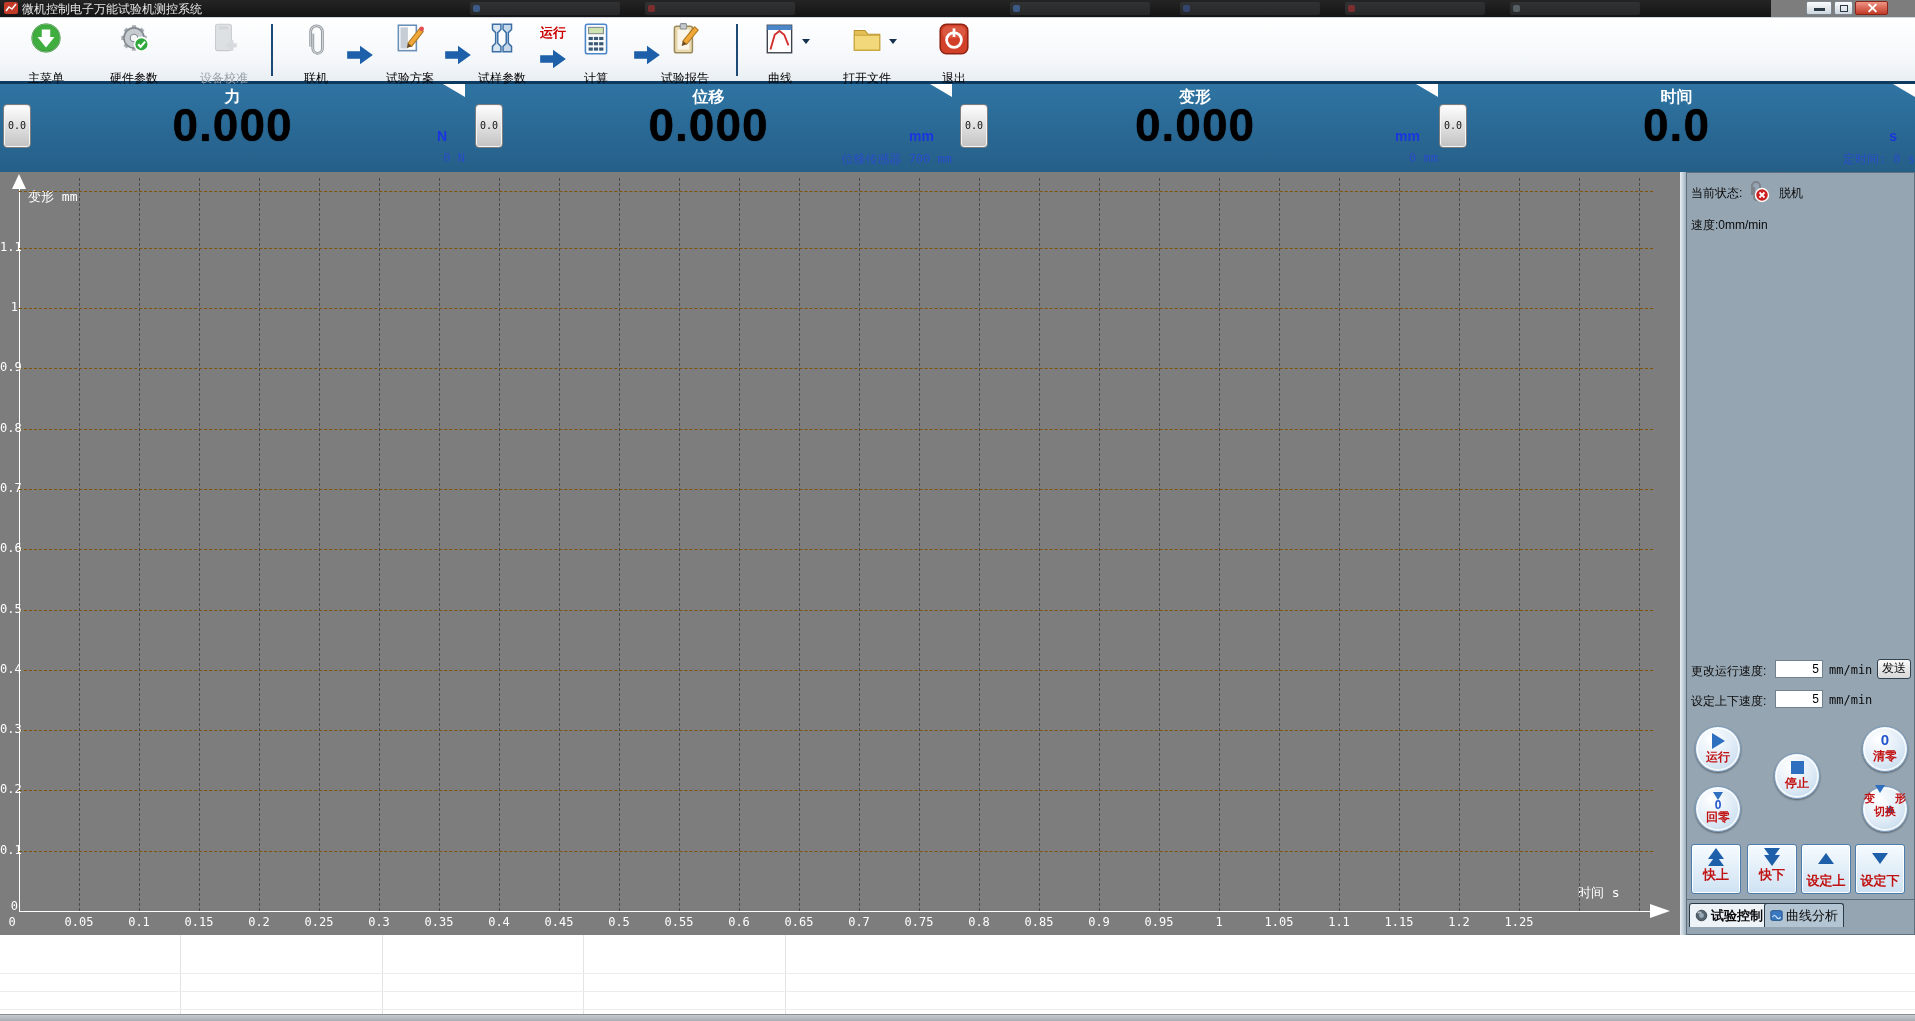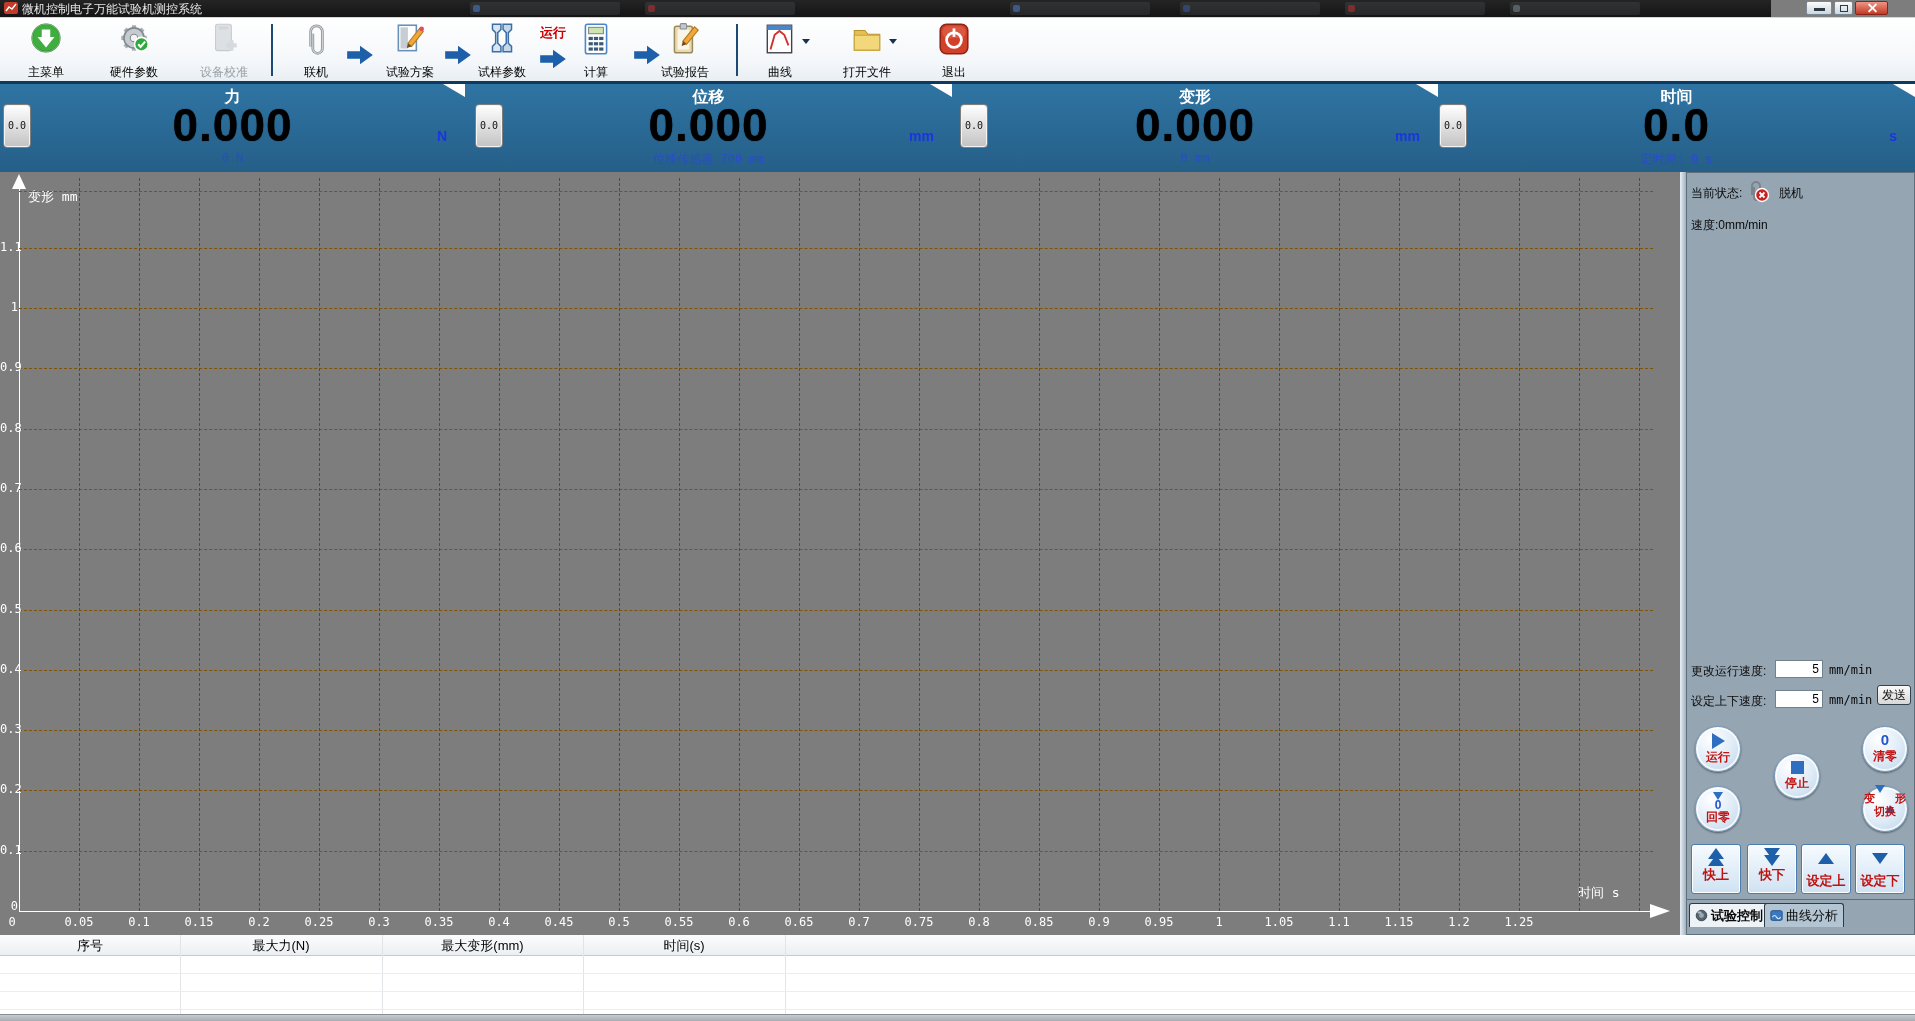--- a/index.html
+++ b/index.html
@@ -17,35 +17,35 @@
   .glyph-min{position:absolute;left:7px;bottom:3px;width:11px;height:3px;background:#2c3a46;}
   .glyph-rest{position:absolute;left:5px;top:3px;width:8px;height:7px;border:1.5px solid #2c3a46;background:transparent;}
   .glyph-x{position:absolute;left:50%;top:50%;width:11px;height:11px;transform:translate(-50%,-50%);}
   .glyph-x:before,.glyph-x:after{content:"";position:absolute;left:5px;top:0;width:2px;height:11px;background:#fff;}
   .glyph-x:before{transform:rotate(45deg);} .glyph-x:after{transform:rotate(-45deg);}
 
   
   .toolbar{position:absolute;left:0;top:17px;width:1915px;height:67px;background:linear-gradient(#ffffff,#f4f7fa 70%,#e9eef3);border-bottom:3px solid #0f3a5f;border-top:1px solid #cfd8e0;}
   .titem{position:absolute;top:3px;width:84px;height:60px;text-align:center;cursor:pointer;}
   .titem .ticon{display:block;margin:0 auto;width:36px;height:36px;}
-  .titem .tlabel{display:block;margin-top:7px;font-size:12px;color:#000;white-space:nowrap;}
+  .titem .tlabel{display:block;margin-top:13px;font-size:12px;color:#000;white-space:nowrap;}
   .titem.disabled .tlabel{color:#98a0a8;}
   .titem.disabled .ticon{opacity:.5;}
   .tsep{position:absolute;top:6px;width:2px;height:52px;background:#1c4a74;}
   .tarrow{position:absolute;top:26px;width:30px;height:22px;}
   .runlabel{position:absolute;top:6px;width:44px;text-align:center;color:#cc0000;font-weight:bold;font-size:13px;}
   .caret{position:absolute;width:0;height:0;border-left:4px solid transparent;border-right:4px solid transparent;border-top:5px solid #16324e;}
 
   
   .databar{position:absolute;left:0;top:84px;width:1915px;height:88px;background:linear-gradient(#2f74a3,#255f88);}
   .rpanel{position:absolute;top:0;height:88px;}
   .rlabel{position:absolute;top:3px;left:0;width:100%;text-align:center;color:#fff;font-size:16px;font-weight:bold;}
   .rvalue{position:absolute;top:18px;left:0;width:100%;text-align:center;color:#000;font-size:46px;font-weight:bold;letter-spacing:1px;line-height:46px;text-shadow:0 0 1px #000;}
   .runit{position:absolute;top:44px;right:18px;color:#1a35e0;font-size:14px;font-weight:bold;}
-  .rsub{position:absolute;top:67px;left:0;width:100%;text-align:center;color:#2a47d8;opacity:.8;font-size:12px;font-family:"DejaVu Sans Mono",monospace;}
+  .rsub{position:absolute;top:67px;left:0;width:100%;text-align:right;color:#2a47d8;opacity:.8;font-size:12px;font-family:"DejaVu Sans Mono",monospace;}
   .peakbox{position:absolute;top:20px;width:28px;height:44px;border-radius:4px;background:linear-gradient(#ffffff,#c2c2c2);border:1px solid #7e7e7e;box-shadow:inset 0 0 0 1px #f4f4f4;font-size:10px;color:#111;text-align:center;line-height:42px;font-family:"DejaVu Sans Mono",monospace;}
   .notch{position:absolute;top:0;width:22px;height:13px;background:#fff;clip-path:polygon(0 0,100% 0,100% 100%);}
 
   
   .chart{position:absolute;left:0;top:172px;width:1680px;height:763px;background:#7d7d7d;overflow:hidden;}
   .axisline{position:absolute;background:#fff;}
   .hgrid{position:absolute;height:0;border-top:1px dashed #7f5406;}
   .vgrid{position:absolute;width:0;border-left:1px dashed #4b4b4b;}
   .ytick{position:absolute;width:18px;text-align:right;color:#fff;font-size:12px;font-family:"DejaVu Sans Mono",monospace;}
   .xtick{position:absolute;width:44px;text-align:center;color:#fff;font-size:12px;font-family:"DejaVu Sans Mono",monospace;}
@@ -434,21 +434,21 @@
     <span class="row" style="top:12px;">当前状态:</span>
     <svg style="position:absolute;left:58px;top:6px;width:26px;height:24px;">
         <use href="#i-clipx"></use>
       </svg>
     <span class="row" style="left:92px;top:12px;">脱机</span>
     <span class="row" style="top:44px;">速度:0mm/min</span>
 
     <span class="row" style="top:490px;">更改运行速度:</span>
     <input class="cinput" style="left: 88px; top: 487px;" value="5">
     <span class="row" style="left:142px;top:490px;font-family:'DejaVu Sans Mono',monospace;">mm/min</span>
-    <div class="sendbtn" style="left:190px;top:512px;">发送</div>
+    <div class="sendbtn" style="left:190px;top:486px;font-family:Liberation Mono, monospace;">发送</div>
 
     <span class="row" style="top:520px;">设定上下速度:</span>
     <input class="cinput" style="left: 88px; top: 517px;" value="5">
     <span class="row" style="left:142px;top:520px;font-family:'DejaVu Sans Mono',monospace;">mm/min</span>
 
     <div class="cbtn" style="left:8px;top:553px;">
         <div class="tri-right"></div>
         <div>运行</div>
       </div>
     <div class="cbtn" style="left:175px;top:553px;">
@@ -492,26 +492,20 @@
       <div class="ptab active" style="left:2px;"><svg class="tabicon">
             <use href="#i-tabcam"></use>
           </svg><span>试验控制</span></div>
       <div class="ptab inactive" style="left:77px;"><svg class="tabicon">
             <use href="#i-tabcurve"></use>
           </svg><span>曲线分析</span></div>
     </div>
   </div>
 
   <div class="rtable">
-    <div class="thead">
-      <div class="thcell" style="left:0;width:180px;">序号</div>
-      <div class="thcell" style="left:180px;width:202px;">最大力(N)</div>
-      <div class="thcell" style="left:382px;width:201px;">最大变形(mm)</div>
-      <div class="thcell" style="left:583px;width:202px;">时间(s)</div>
-    </div>
     <div class="tvline" style="left:180px;"></div>
     <div class="tvline" style="left:382px;"></div>
     <div class="tvline" style="left:583px;"></div>
     <div class="tvline" style="left:785px;"></div>
     <div id="tbody">
         <div class="trow" style="top: 21px;"></div>
         <div class="trow" style="top: 39px;"></div>
         <div class="trow" style="top: 57px;"></div>
         <div class="trow" style="top: 75px;"></div>
       </div>

